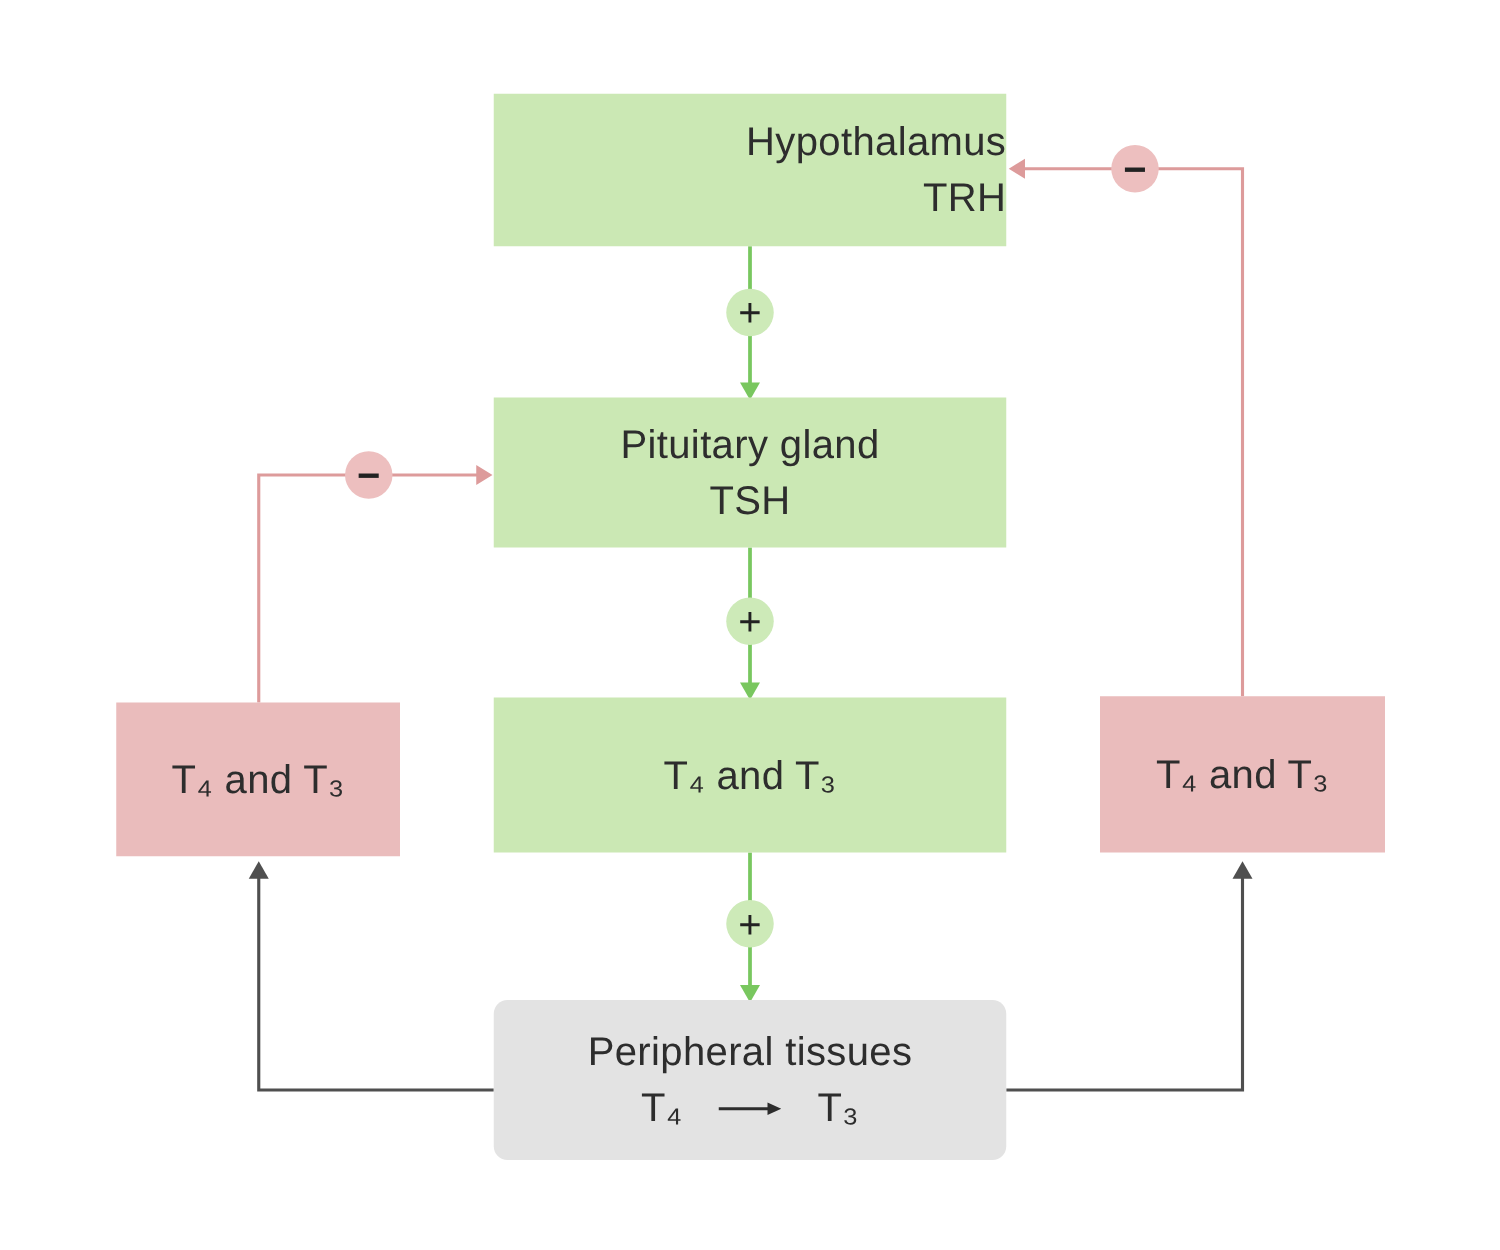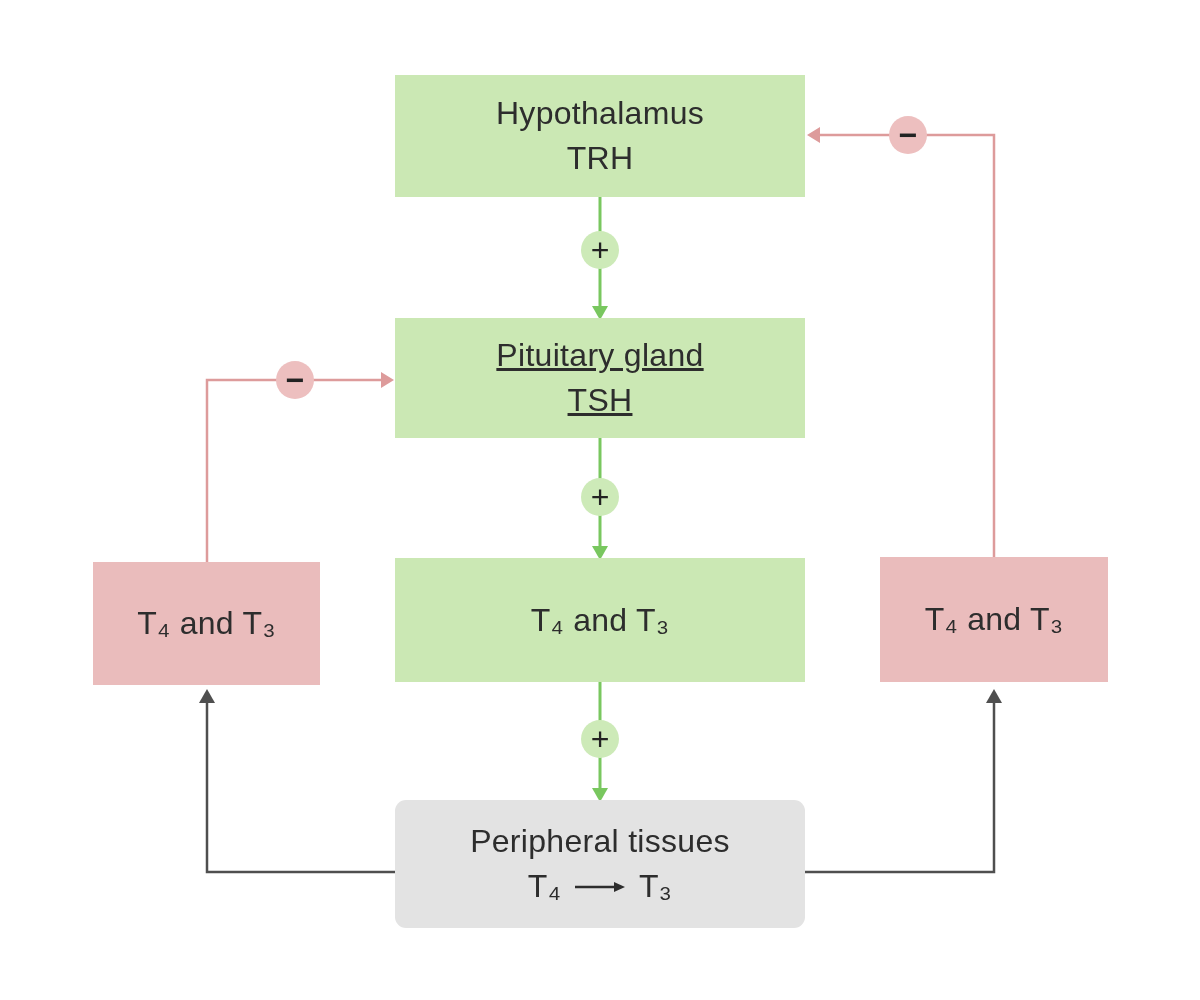--- a/index.html
+++ b/index.html
@@ -40,32 +40,32 @@
     text-align: center;
     color: var(--c-text);
     font-size: 32px;
     line-height: 45px;
     letter-spacing: 0.3px;
   }
   .node.green { background: var(--c-green-box); }
   .node.gray  { background: var(--c-gray-box); border-radius: 11px; }
   .node.pink  { background: var(--c-pink-box); }
 
-  .node-hypothalamus { left: 395px; top: 75px;  width: 410px; height: 122px; }
-  .node-pituitary    { left: 395px; top: 318px; width: 410px; height: 120px; text-decoration: underline; }
+  .node-hypothalamus { left: 395px; top: 75px;  width: 410px; height: 122px; align-items: flex-end; }
+  .node-pituitary    { left: 395px; top: 318px; width: 410px; height: 120px; }
   .node-thyroid      { left: 395px; top: 558px; width: 410px; height: 124px; }
   .node-peripheral   { left: 395px; top: 800px; width: 410px; height: 128px; }
   .node-hormones-left  { left: 93px;  top: 562px; width: 227px; height: 123px; }
   .node-hormones-right { left: 880px; top: 557px; width: 228px; height: 125px; }
 
   .conversion-row {
     display: flex;
     align-items: center;
     justify-content: center;
-    gap: 13px;
+    gap: 28px;
   }
   .conversion-arrow-svg { display: block; }
 
   .sign-badge {
     position: absolute;
     width: 38px; height: 38px;
     border-radius: 50%;
     display: flex;
     align-items: center;
     justify-content: center;

